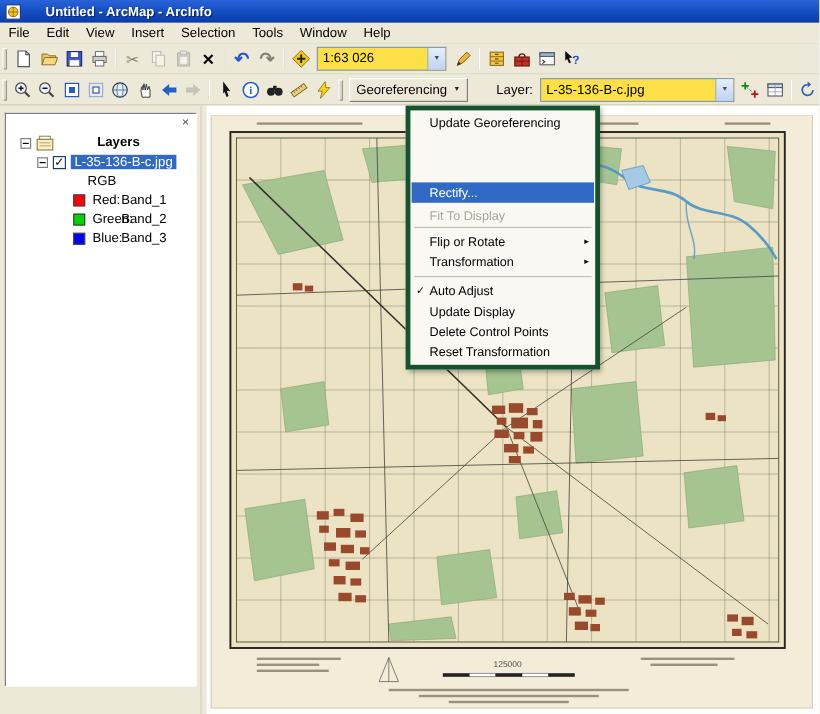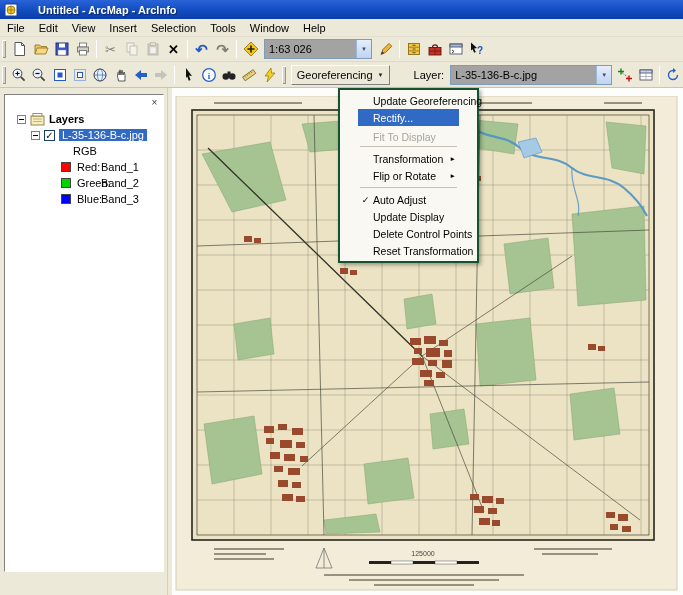--- a/index.html
+++ b/index.html
@@ -25,21 +25,21 @@
   .tb1 { top:37px; height:25px; border-bottom:1px solid #ddd9c8; }
   .tb2 { top:62px; height:26px; border-bottom:1px solid #c8c5b5; }
   .grip { width:4px; height:18px; margin:0 3px 0 2px;
     background:#d8d4c4; box-shadow:inset 1px 1px 0 #fff, inset -1px -1px 0 #9a9687; }
   .tsep { width:1px; height:18px; background:#aca899; border-right:1px solid #fff; margin:0 3px; }
   .tbtn { width:21px; height:21px; border:1px solid transparent; background:transparent;
     display:flex; align-items:center; justify-content:center; padding:0; }
   .tbtn svg { width:16px; height:16px; display:block; }
   .tbtn.glyph { font-size:13px; line-height:1; }
   .dis { opacity:.45; filter:grayscale(100%); }
-  .combo { height:20px; background:#a3a3a3; border:1px solid #7f9db9; display:flex; align-items:center; margin:0 3px; }
+  .combo { height:20px; background:#fde047; border:1px solid #7f9db9; display:flex; align-items:center; margin:0 3px; }
   .combo .cval { flex:1; padding:0 4px; white-space:nowrap; overflow:hidden; }
   .combo .cbtn { width:15px; height:18px; background:linear-gradient(180deg,#e5eefb,#c0d3f2);
     border-left:1px solid #9cb6da; display:flex; align-items:center; justify-content:center;
     font-size:6px; color:#33507a; }
   .georef-btn { height:20px; border:1px solid; border-color:#fff #808080 #808080 #fff; background:#ece9d8;
     display:flex; align-items:center; padding:0 5px; margin:0 2px; }
   .georef-btn .arr { font-size:6px; margin-left:5px; color:#222; }
   .lbl { margin:0 3px 0 22px; }
 
   
@@ -65,22 +65,22 @@
   .band-label { width:24px; }
 
   .splitter { position:absolute; left:164px; top:0; width:8px; height:507px; background:#ece9d8; }
   .splitter::after { content:""; position:absolute; left:3px; top:0; width:1px; height:100%; background:#d4d0c0; }
 
   
   .map-view { position:absolute; left:172px; top:0; width:511px; height:507px; background:#fdfdfb; overflow:hidden; }
   .map-view svg.mapimg { position:absolute; left:2px; top:8px; }
 
   
-  .gmenu { position:absolute; left:338px; top:88px; width:141px; background:#f9f8f3;
-    border:2px solid #14532d; box-shadow:2px 2px 4px rgba(0,0,0,.35); padding:2px 18px; z-index:50;
+  .gmenu { position:absolute; left:338px; top:88px; width:162px; background:#f9f8f3;
+    border:4px solid #14532d; box-shadow:2px 2px 4px rgba(0,0,0,.35); padding:2px 1px; z-index:50;
     font-size:10.5px; }
   .mrow { height:17px; display:flex; align-items:center; }
   .mrow .gutter { width:15px; text-align:center; font-size:9px; flex:none; }
   .mrow .mlabel { flex:1; white-space:nowrap; }
   .mrow .marr { width:12px; font-size:6.5px; text-align:right; padding-right:3px; flex:none; }
   .mrow.hl { color:#fff; }
   .mrow.disabled { color:#a8a49a;align-items:flex-end; }
   .msep { height:1px; background:#c6c3b5; margin:3px 2px; }
 </style>
 </head>
@@ -335,21 +335,21 @@
       <button class="toc-close">
         <span>×</span>
       </button>
       <div class="trow r1">
         <span class="expander"></span>
         <svg class="layericon" viewBox="0 0 16 14">
           <rect x="1" y="4" width="13" height="9" fill="#f7efc0" stroke="#8a7a40" stroke-width="0.9"></rect>
           <rect x="3" y="1.5" width="9" height="2.5" fill="#fff" stroke="#8a7a40" stroke-width="0.8"></rect>
           <path d="M3 7 H12 M3 9.5 H12" stroke="#b0a470" stroke-width="0.8"></path>
         </svg>
-        <span style="font-weight:bold;">Layers</span>
+        <span style="font-weight:bold;margin-left:32px;">Layers</span>
       </div>
       <div class="trow r2">
         <span class="expander"></span>
         <span class="cbx"><span>✓</span></span>
         <span class="sel-name" style="background: rgb(49, 106, 197);">L-35-136-B-c.jpg</span>
       </div>
       <div class="trow r3">
         <span>RGB</span>
       </div>
       <div class="trow band">
@@ -487,41 +487,41 @@
       </svg>
     </div>
   </div>
 
   <div class="gmenu">
     <div class="mrow">
       <span class="gutter"></span>
       <span class="mlabel">Update Georeferencing</span>
       <span class="marr"></span>
     </div>
-    <div class="mrow hl" style="background: rgb(49, 106, 197);">
+    <div class="mrow hl" style="background: rgb(49, 106, 197); margin-top: 41px;">
       <span class="gutter"></span>
       <span class="mlabel">Rectify...</span>
       <span class="marr"></span>
     </div>
     <div class="mrow disabled">
       <span class="gutter"></span>
       <span class="mlabel">Fit To Display</span>
       <span class="marr"></span>
     </div>
     <div class="msep"></div>
+    <div class="mrow">
+      <span class="gutter"></span>
+      <span class="mlabel">Flip or Rotate</span>
+      <span class="marr">►</span>
+    </div>
     <div class="mrow">
       <span class="gutter"></span>
       <span class="mlabel">Transformation</span>
       <span class="marr">►</span>
     </div>
-    <div class="mrow">
-      <span class="gutter"></span>
-      <span class="mlabel">Flip or Rotate</span>
-      <span class="marr">►</span>
-    </div>
     <div class="msep"></div>
     <div class="mrow">
       <span class="gutter">✓</span>
       <span class="mlabel">Auto Adjust</span>
       <span class="marr"></span>
     </div>
     <div class="mrow">
       <span class="gutter"></span>
       <span class="mlabel">Update Display</span>
       <span class="marr"></span>

